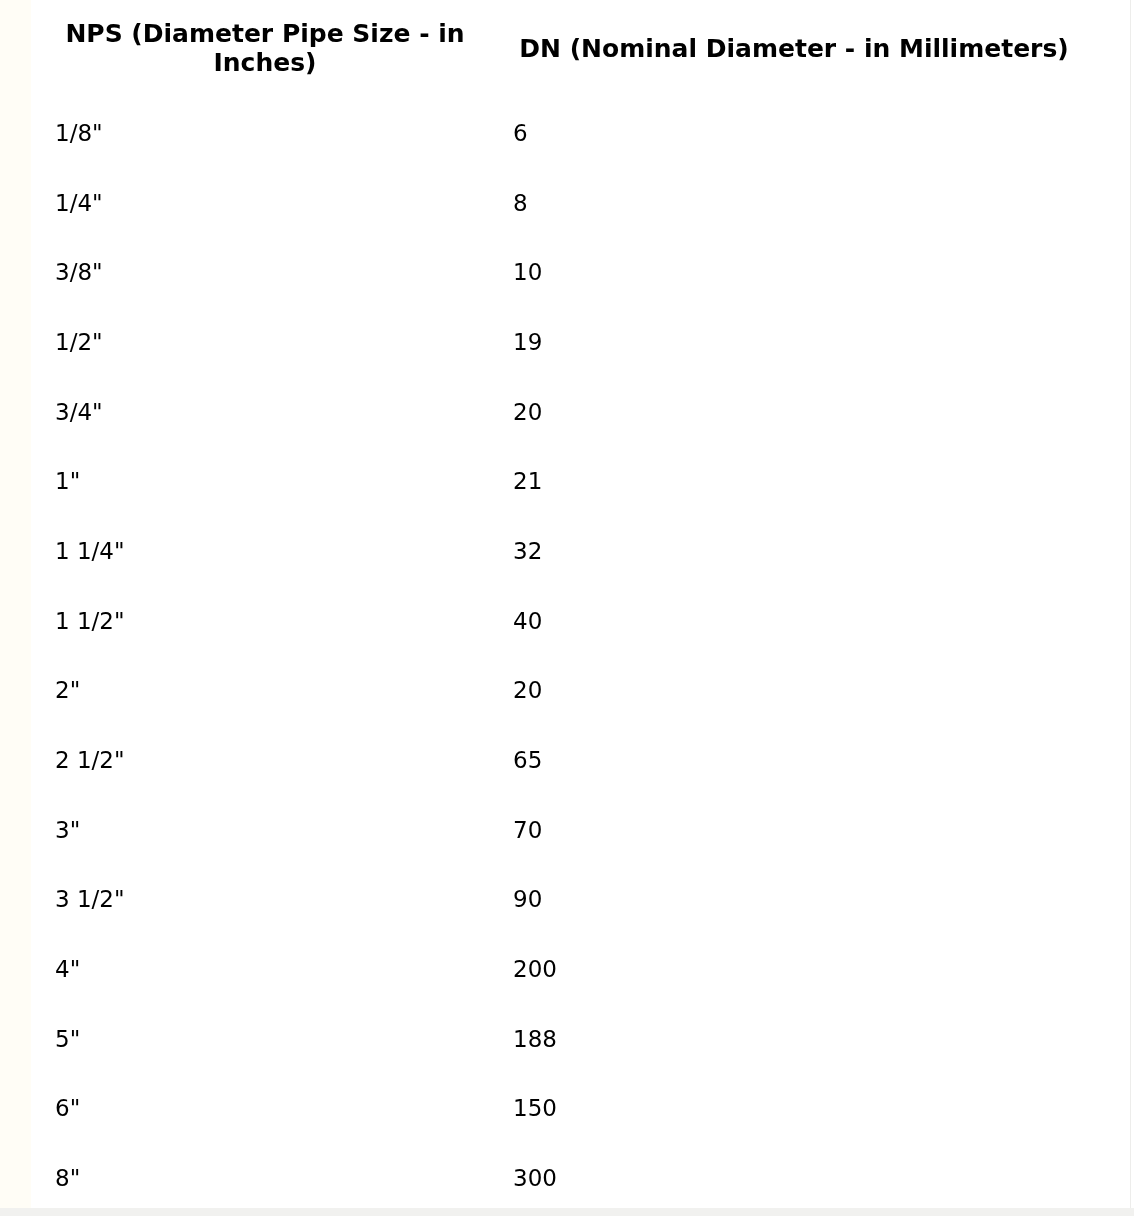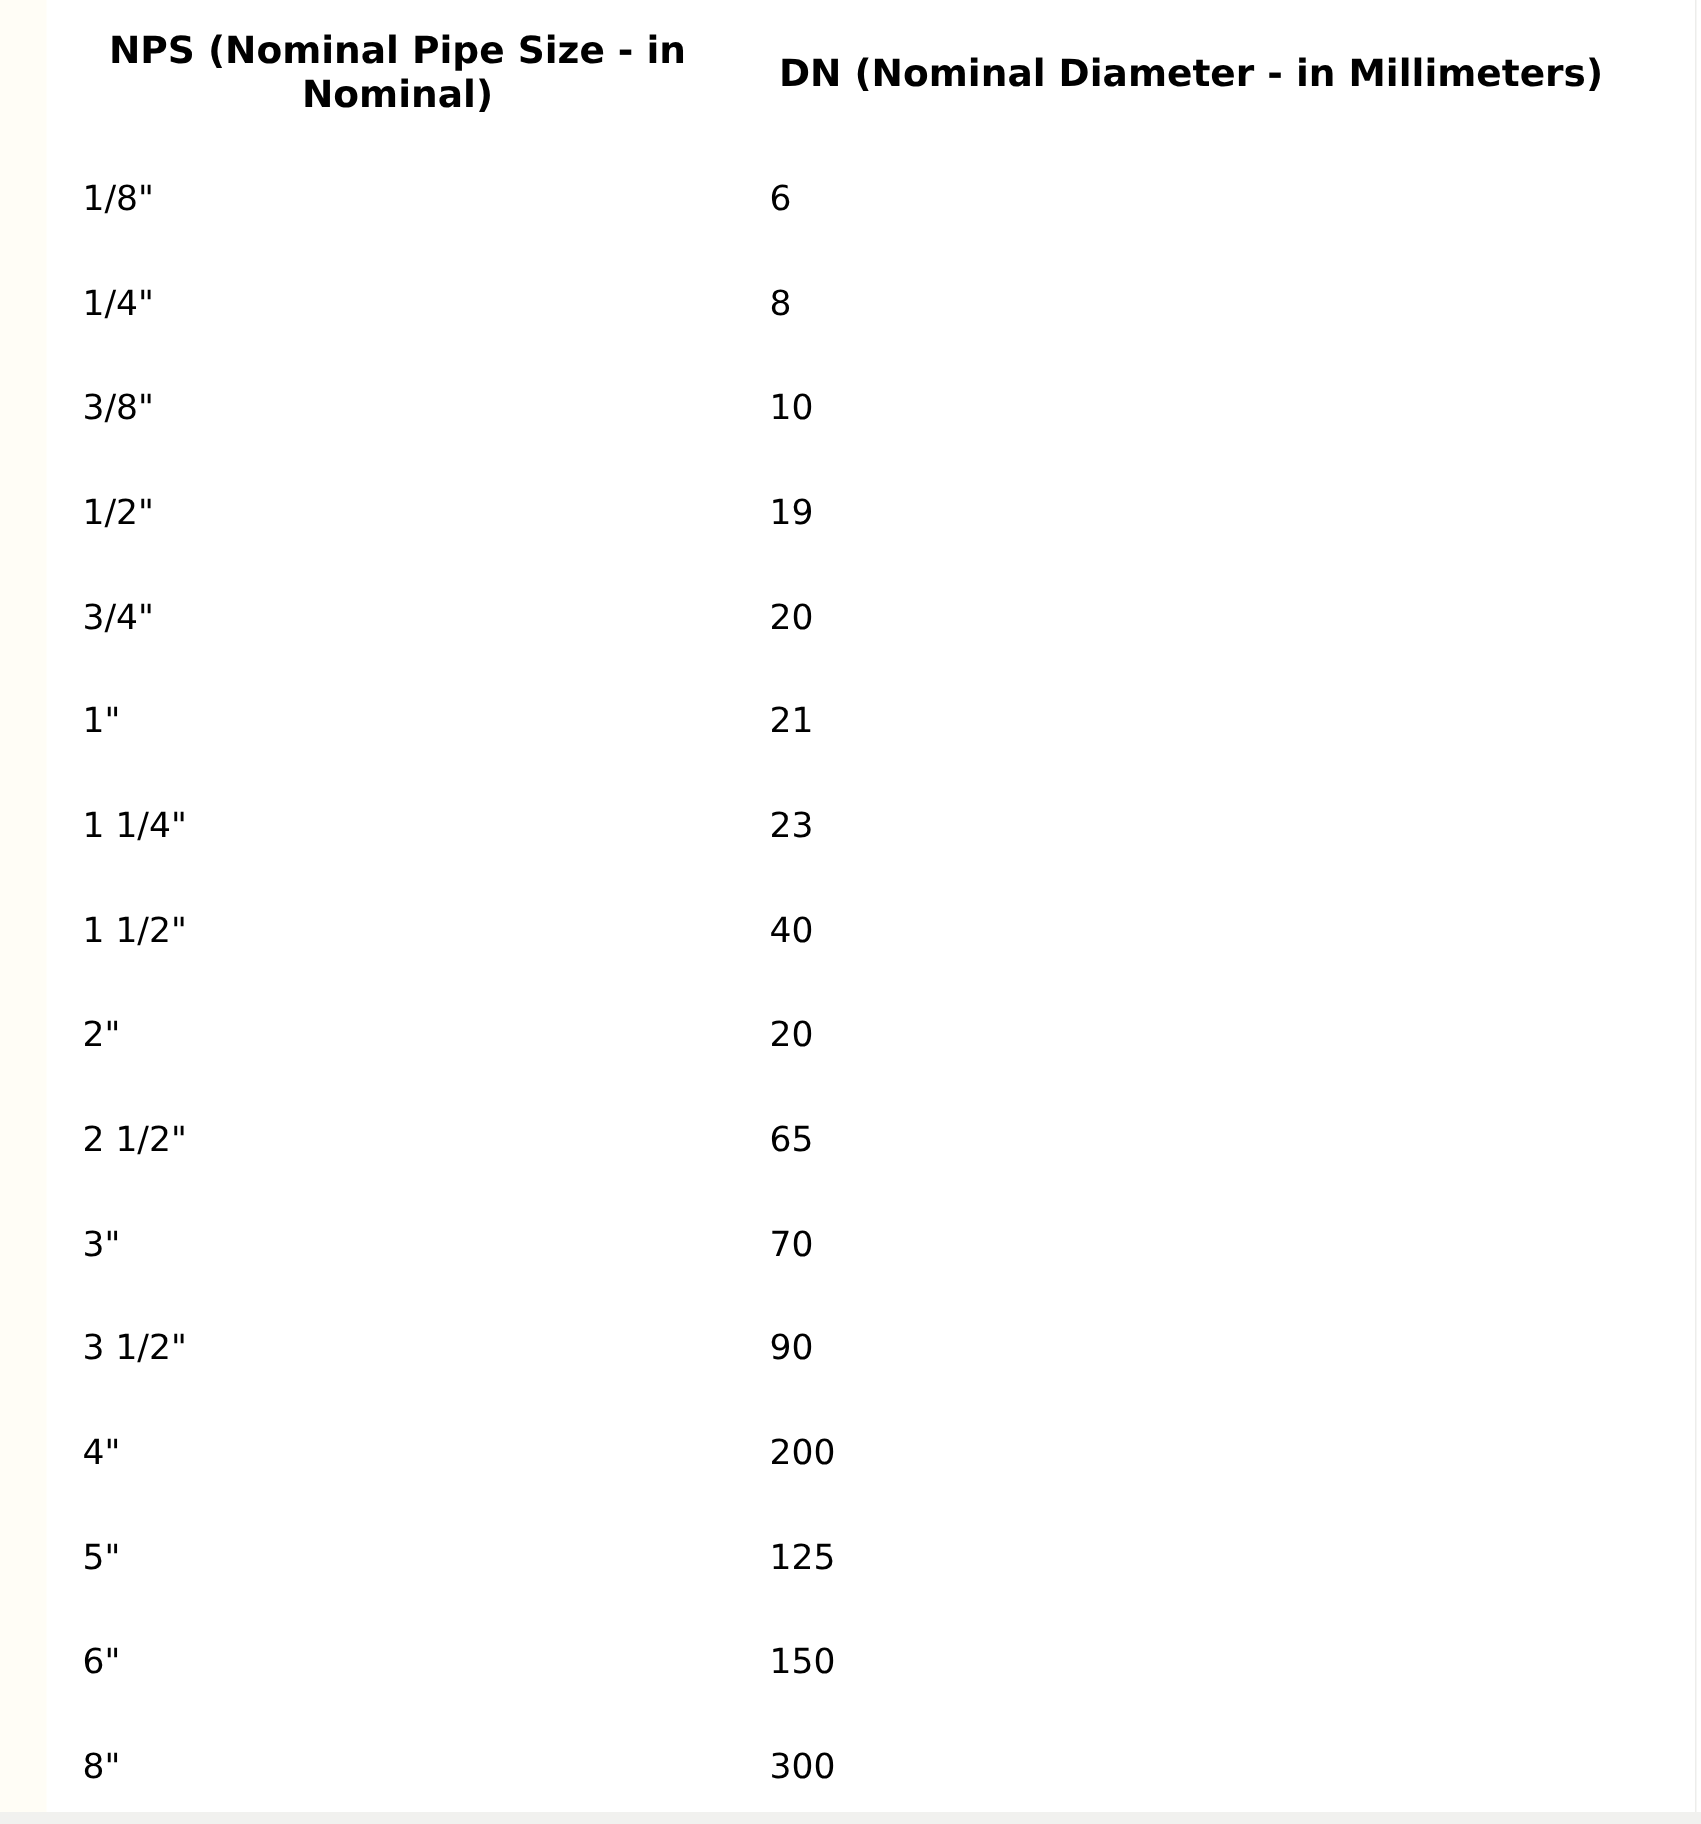--- a/index.html
+++ b/index.html
@@ -77,21 +77,21 @@
 <div class="right-line" style="background: rgb(237, 237, 235);"></div>
 <div class="bottom-strip" style="background: rgb(241, 241, 239);"></div>
 
 <table class="conv">
   <colgroup>
     <col style="width:458px">
     <col style="width:600px">
   </colgroup>
   <thead>
     <tr>
-      <th>NPS (Nominal Pipe Size - in Nominal)</th>
+      <th>NPS (Diameter Pipe Size - in Inches)</th>
       <th>DN (Nominal Diameter - in Millimeters)</th>
     </tr>
   </thead>
   <tbody>
       <tr>
     <td>1/8"</td>
     <td>6</td>
   </tr>
       <tr>
     <td>1/4"</td>
@@ -108,21 +108,21 @@
       <tr>
     <td>3/4"</td>
     <td>20</td>
   </tr>
       <tr>
     <td>1"</td>
     <td>21</td>
   </tr>
       <tr>
     <td>1 1/4"</td>
-    <td>23</td>
+    <td>32</td>
   </tr>
       <tr>
     <td>1 1/2"</td>
     <td>40</td>
   </tr>
       <tr>
     <td>2"</td>
     <td>20</td>
   </tr>
       <tr>
@@ -136,21 +136,21 @@
       <tr>
     <td>3 1/2"</td>
     <td>90</td>
   </tr>
       <tr>
     <td>4"</td>
     <td>200</td>
   </tr>
       <tr>
     <td>5"</td>
-    <td>125</td>
+    <td>188</td>
   </tr>
       <tr>
     <td>6"</td>
     <td>150</td>
   </tr>
       <tr>
     <td>8"</td>
     <td>300</td>
   </tr>
     </tbody>

